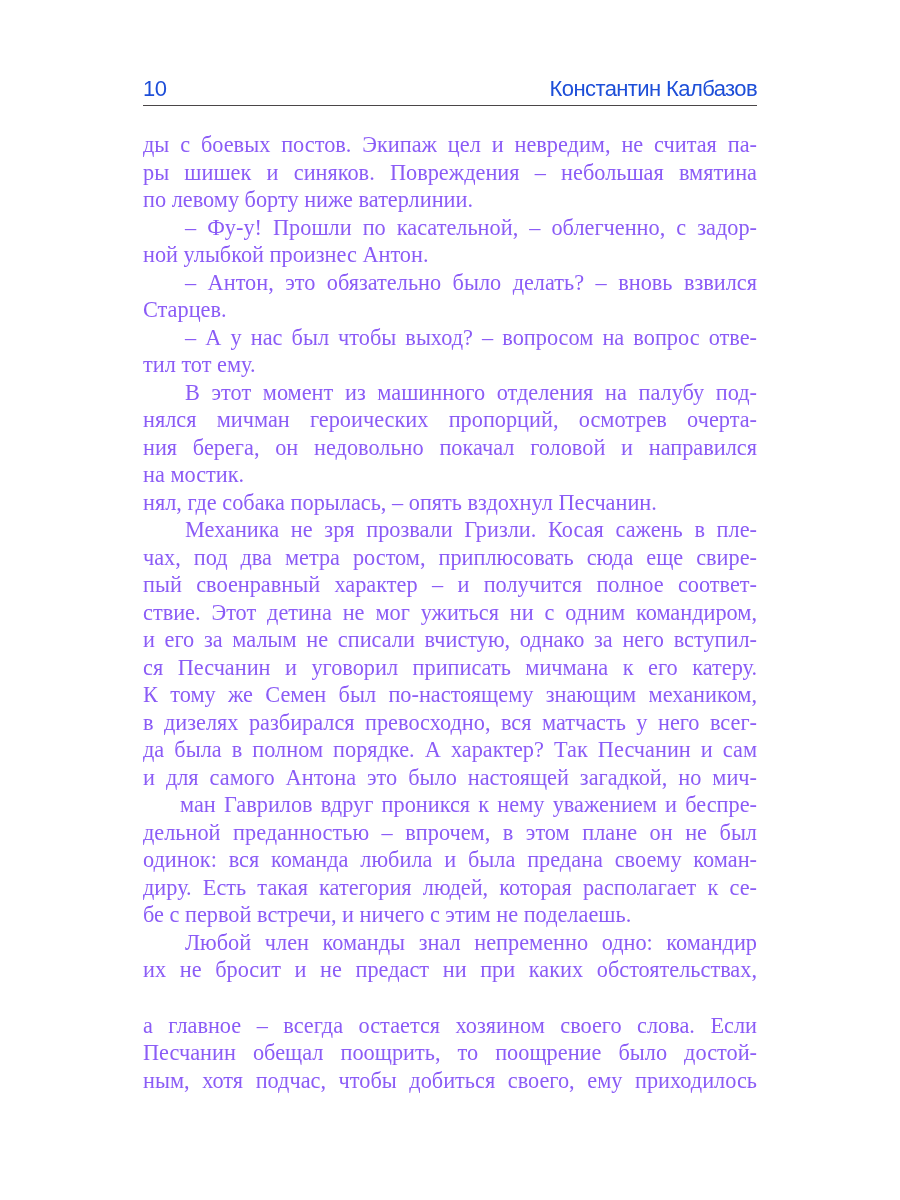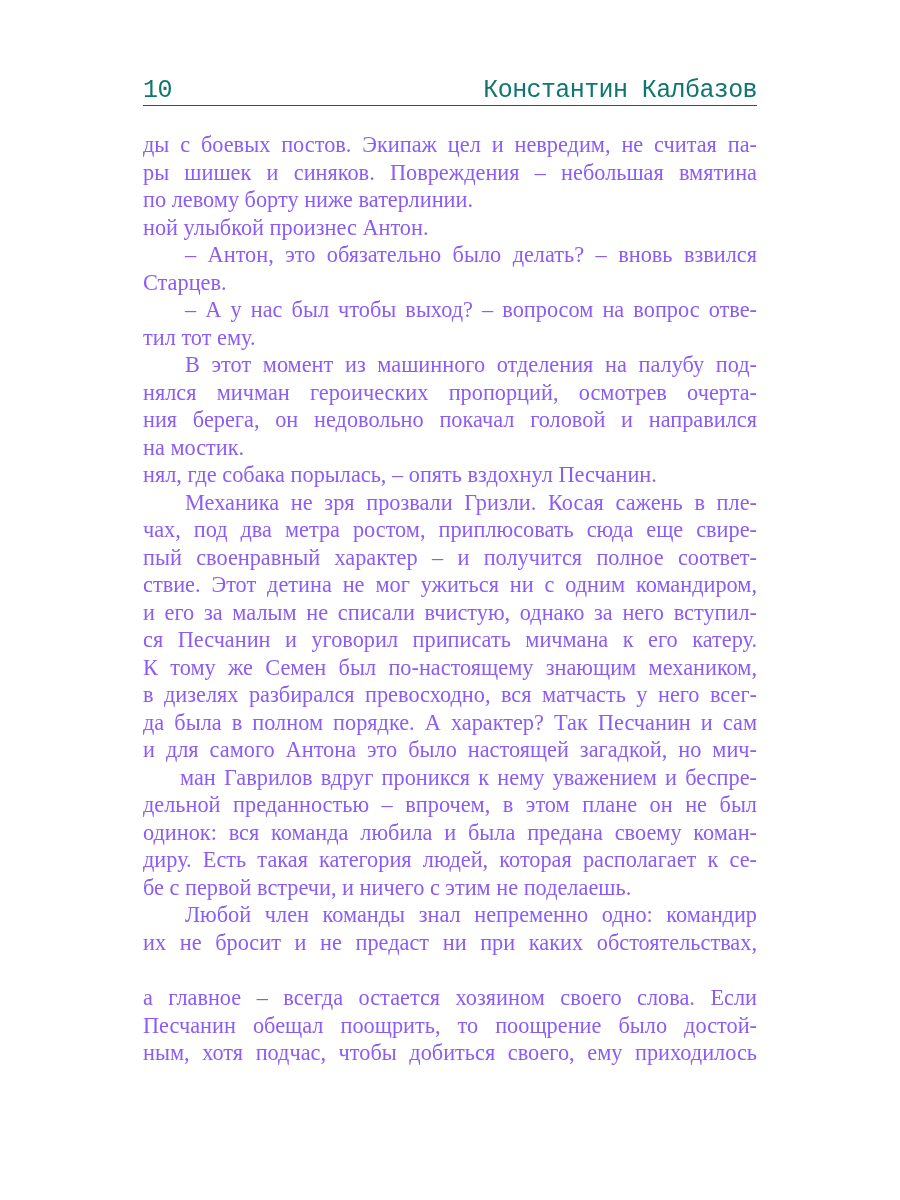--- a/index.html
+++ b/index.html
@@ -13,23 +13,23 @@
       position: relative;
       overflow: hidden;
       color: #231f20;
     }
     .page-header {
       position: absolute;
       left: 143px;
       top: 72px;
       width: 614px;
       height: 34px;
-      font-family: Liberation Mono, monospace;
-      font-size: 25px;
-      color: #0f766e;
+      font-family: Liberation Sans, sans-serif;
+      font-size: 22px;
+      color: #1d4ed8;
     }
     .page-number {
       position: absolute;
       left: 0;
       top: 4px;
       letter-spacing: -0.5px;
     }
     .running-head {
       position: absolute;
       right: 0;
@@ -75,20 +75,21 @@
 <div class="page-header">
   <span class="page-number">10</span>
   <span class="running-head">Константин Калбазов</span>
 </div>
 <div class="header-rule"></div>
 
 <div class="body-text" id="body-text">
     <span class="line" style="white-space: nowrap;">ды с боевых постов. Экипаж цел и невредим, не считая па-</span>
     <span class="line" style="white-space: nowrap;">ры шишек и синяков. Повреждения – небольшая вмятина</span>
     <span class="line last" style="white-space: nowrap;">по левому борту ниже ватерлинии.</span>
+    <span class="line indent" style="white-space: nowrap;">– Фу-у! Прошли по касательной, – облегченно, с задор-</span>
     <span class="line last" style="white-space: nowrap;">ной улыбкой произнес Антон.</span>
     <span class="line indent" style="white-space: nowrap;">– Антон, это обязательно было делать? – вновь взвился</span>
     <span class="line last" style="white-space: nowrap;">Старцев.</span>
     <span class="line indent" style="white-space: nowrap;">– А у нас был чтобы выход? – вопросом на вопрос отве-</span>
     <span class="line last" style="white-space: nowrap;">тил тот ему.</span>
     <span class="line indent" style="white-space: nowrap;">В этот момент из машинного отделения на палубу под-</span>
     <span class="line" style="white-space: nowrap;">нялся мичман героических пропорций, осмотрев очерта-</span>
     <span class="line" style="white-space: nowrap;">ния берега, он недовольно покачал головой и направился</span>
     <span class="line last" style="white-space: nowrap;">на мостик.</span>
     <span class="line last" style="white-space: nowrap;">нял, где собака порылась, – опять вздохнул Песчанин.</span>

